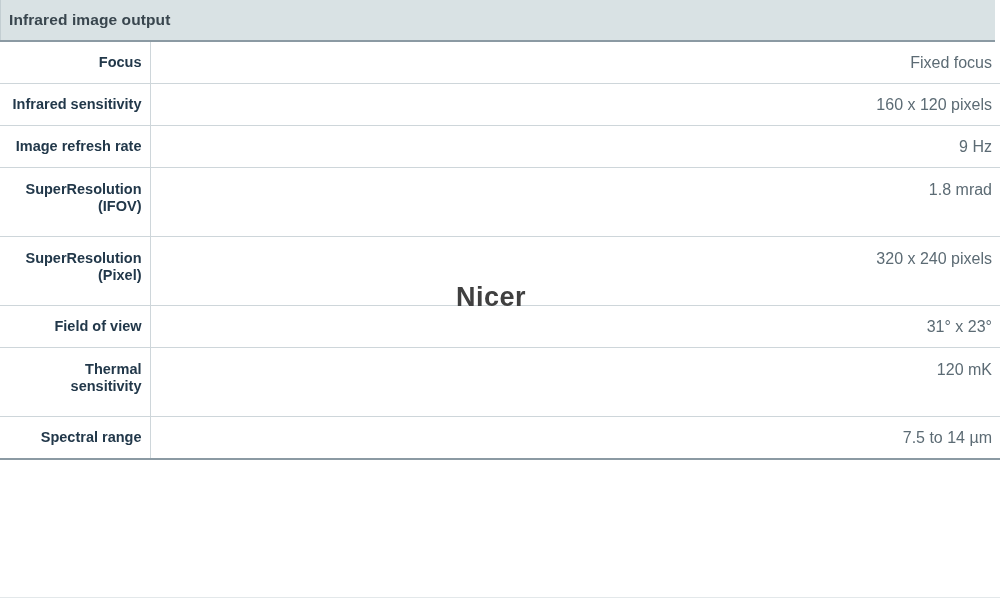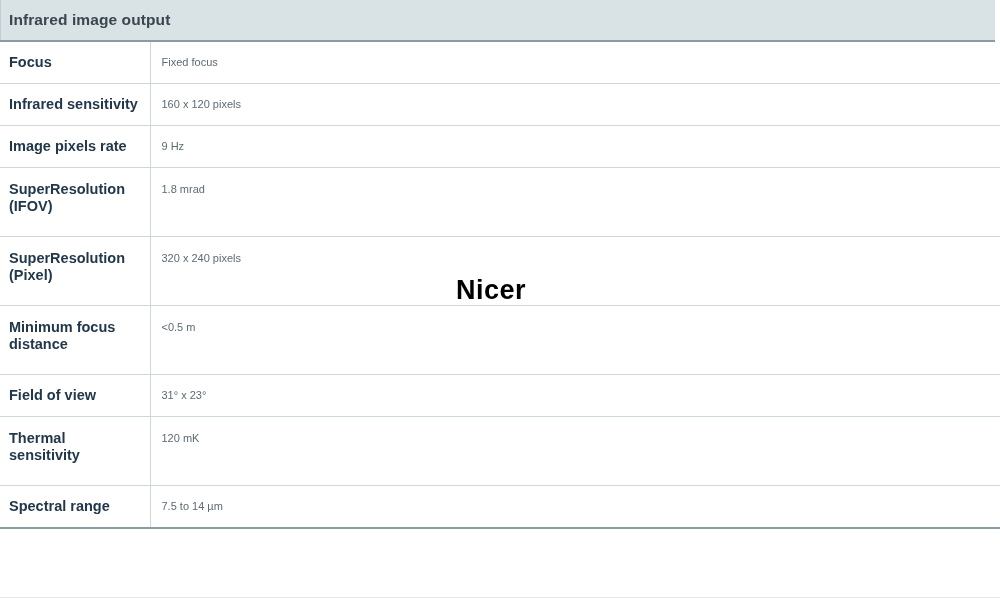--- a/index.html
+++ b/index.html
@@ -14,20 +14,21 @@
     -webkit-font-smoothing: antialiased;
     overflow: hidden;
   }
 
   .spec-panel {
     position: relative;
     width: 1000px;
     height: 602px;
     background: #ffffff;
     box-sizing: border-box;
+    text-align: right;
   }
 
   
   .section-header {
     position: relative;
     height: 42px;
     width: 995px;
     background: #d9e2e4;
     border-bottom: 2px solid #8b9aa3;
     box-sizing: border-box;
@@ -76,41 +77,41 @@
     padding-right: 8px;
     border-right: 1px solid #ced6da;
     font-size: 14.5px;
     font-weight: bold;
     color: #22384a;
     line-height: 17px;
   }
   .spec-value {
     padding-left: 11px;
     padding-right: 8px;
-    font-size: 11px;
+    font-size: 16px;
     font-weight: normal;
     color: #5c6b74;
     line-height: 17px;
   }
 
   
   .spec-row.tall .spec-label,
   .spec-row.tall .spec-value {
     padding-top: 13px;
     padding-bottom: 21px;
   }
 
   
   .watermark {
     position: absolute;
     left: 456px;
-    top: 275px;
+    top: 282px;
     font-size: 27px;
     font-weight: bold;
-    color: #000000;
+    color: #404040;
     letter-spacing: 0.5px;
     pointer-events: none;
     user-select: none;
     z-index: 3;
   }
 
   
   .bottom-rule {
     position: absolute;
     left: 0;
@@ -133,34 +134,30 @@
     <tbody>
         <tr class="spec-row">
           <td class="spec-label">Focus</td>
           <td class="spec-value">Fixed focus</td>
         </tr>
         <tr class="spec-row">
           <td class="spec-label">Infrared sensitivity</td>
           <td class="spec-value">160 x 120 pixels</td>
         </tr>
         <tr class="spec-row">
-          <td class="spec-label">Image pixels rate</td>
+          <td class="spec-label">Image refresh rate</td>
           <td class="spec-value">9 Hz</td>
         </tr>
         <tr class="spec-row tall">
           <td class="spec-label">SuperResolution<br>(IFOV)</td>
           <td class="spec-value">1.8 mrad</td>
         </tr>
         <tr class="spec-row tall">
           <td class="spec-label">SuperResolution<br>(Pixel)</td>
           <td class="spec-value">320 x 240 pixels</td>
-        </tr>
-        <tr class="spec-row tall">
-          <td class="spec-label">Minimum focus<br>distance</td>
-          <td class="spec-value">&lt;0.5 m</td>
         </tr>
         <tr class="spec-row">
           <td class="spec-label">Field of view</td>
           <td class="spec-value">31° x 23°</td>
         </tr>
         <tr class="spec-row tall">
           <td class="spec-label">Thermal<br>sensitivity</td>
           <td class="spec-value">120 mK</td>
         </tr>
         <tr class="spec-row">

